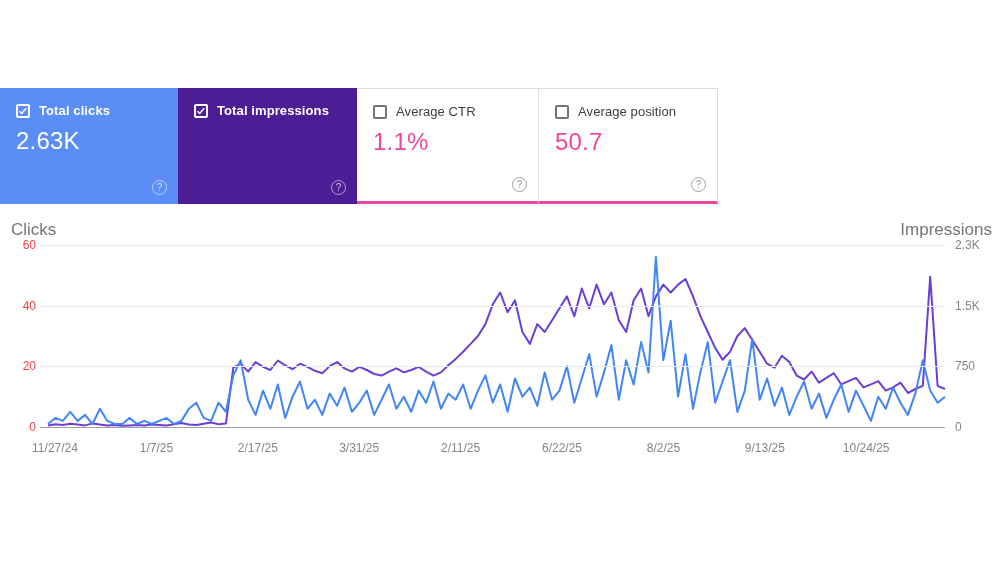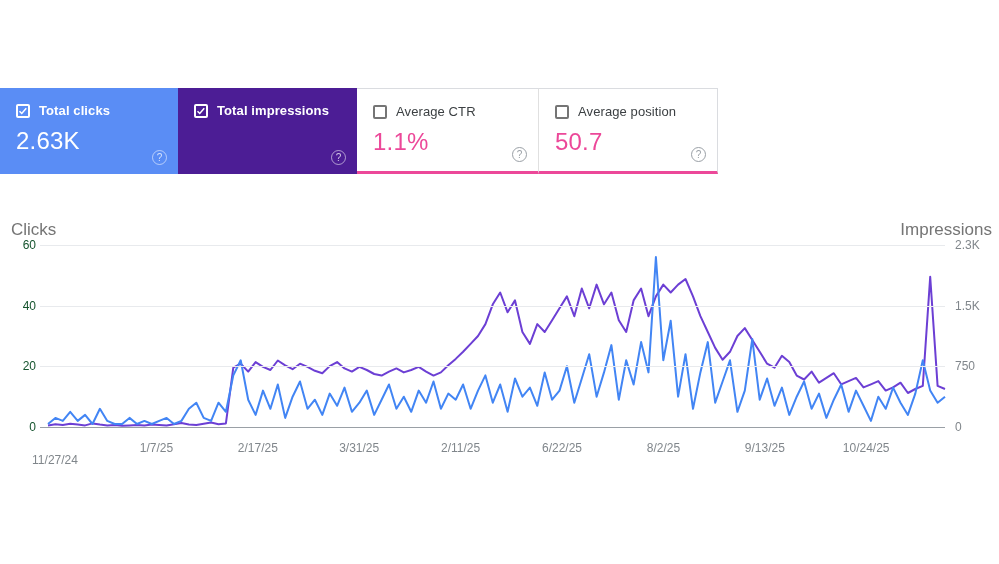--- a/index.html
+++ b/index.html
@@ -1,21 +1,21 @@
 <!DOCTYPE html>
 <html><head>
 <meta charset="utf-8">
 <style>
   * { margin:0; padding:0; box-sizing:border-box; }
   html,body { width:999px; height:564px; background:#fff; font-family:"Liberation Sans", sans-serif; overflow:hidden; }
   #stage { position:relative; width:999px; height:564px; background:#fff; }
 
   
   .cards { position:absolute; top:88px; left:0; width:718px; height:109px; display:flex; }
-  .card { position:relative; height:86px; padding:15px 24px 0 16px; cursor:pointer; }
+  .card { position:relative; height:116px; padding:15px 24px 0 16px; cursor:pointer; }
   .card.blue  { width:178px; background:#5a8df5; }
   .card.purple{ width:179px; background:#4c1d95; }
   .card.white { width:181px; background:#fff; border-top:1px solid #dadce0; border-bottom:3px solid #ec4899; }
   .card.white.last { width:180px; border-right:1px solid #dadce0; border-left:1px solid #e0e0e0; }
   .card-head { display:flex; align-items:center; gap:9px; }
   .cb { width:14px; height:14px; border-radius:2px; flex:0 0 auto; position:relative; }
   .card.sel .cb { border:2px solid #fff; }
   .card.unsel .cb { border:2px solid #757575; }
   .cb svg { position:absolute; left:-1px; top:-1px; width:12px; height:12px; }
   .card-label { font-size:13px; font-weight:bold; letter-spacing:.1px; }
@@ -31,21 +31,21 @@
 
   
   .axis-title { position:absolute; font-size:17px; color:#757575; }
   #axis-title-left { top:220px; left:11px; }
   #axis-title-right { top:220px; right:7px; text-align:right; }
   #chart { position:absolute; top:245px; left:0; width:999px; height:182px; }
   #plot { position:absolute; left:40px; top:0; width:905px; height:182px; }
   .gridline { position:absolute; left:0; width:905px; height:1px; background:#e8eaed; }
   .gridline.baseline { background:#9aa0a6; }
   #chart-svg { position:absolute; left:0; top:0; width:905px; height:182px; overflow:visible; }
-  .ytick-left { position:absolute; left:6px; width:30px; text-align:right; font-size:12px; color:#14532d; }
+  .ytick-left { position:absolute; left:6px; width:30px; text-align:right; font-size:12px; color:#ef4444; }
   .ytick-right { position:absolute; left:955px; width:42px; text-align:left; font-size:12px; color:#80868b; }
   #xticks { position:absolute; top:441px; left:40px; width:905px; height:16px; }
   .xtick { position:absolute; transform:translateX(-50%); font-size:12px; color:#80868b; white-space:nowrap; }
 </style>
 </head>
 <body>
 
 <div id="stage">
 
   <div class="cards">
@@ -113,21 +113,21 @@
       <div class="ytick-right" style="top: -7px;">2.3K</div>
       <div class="ytick-left" style="top: 53.67px;">40</div>
       <div class="ytick-right" style="top: 53.67px;">1.5K</div>
       <div class="ytick-left" style="top: 114.33px;">20</div>
       <div class="ytick-right" style="top: 114.33px;">750</div>
       <div class="ytick-left" style="top: 175px;">0</div>
       <div class="ytick-right" style="top: 175px;">0</div>
     </div>
 
   <div id="xticks">
-      <span class="xtick" style="left: 15px; margin-top: 12px;">11/27/24</span>
+      <span class="xtick" style="left: 15px;">11/27/24</span>
       <span class="xtick" style="left: 116.4px;">1/7/25</span>
       <span class="xtick" style="left: 217.8px;">2/17/25</span>
       <span class="xtick" style="left: 319.2px;">3/31/25</span>
       <span class="xtick" style="left: 420.6px;">2/11/25</span>
       <span class="xtick" style="left: 522px;">6/22/25</span>
       <span class="xtick" style="left: 623.4px;">8/2/25</span>
       <span class="xtick" style="left: 724.8px;">9/13/25</span>
       <span class="xtick" style="left: 826.2px;">10/24/25</span>
     </div>
 

